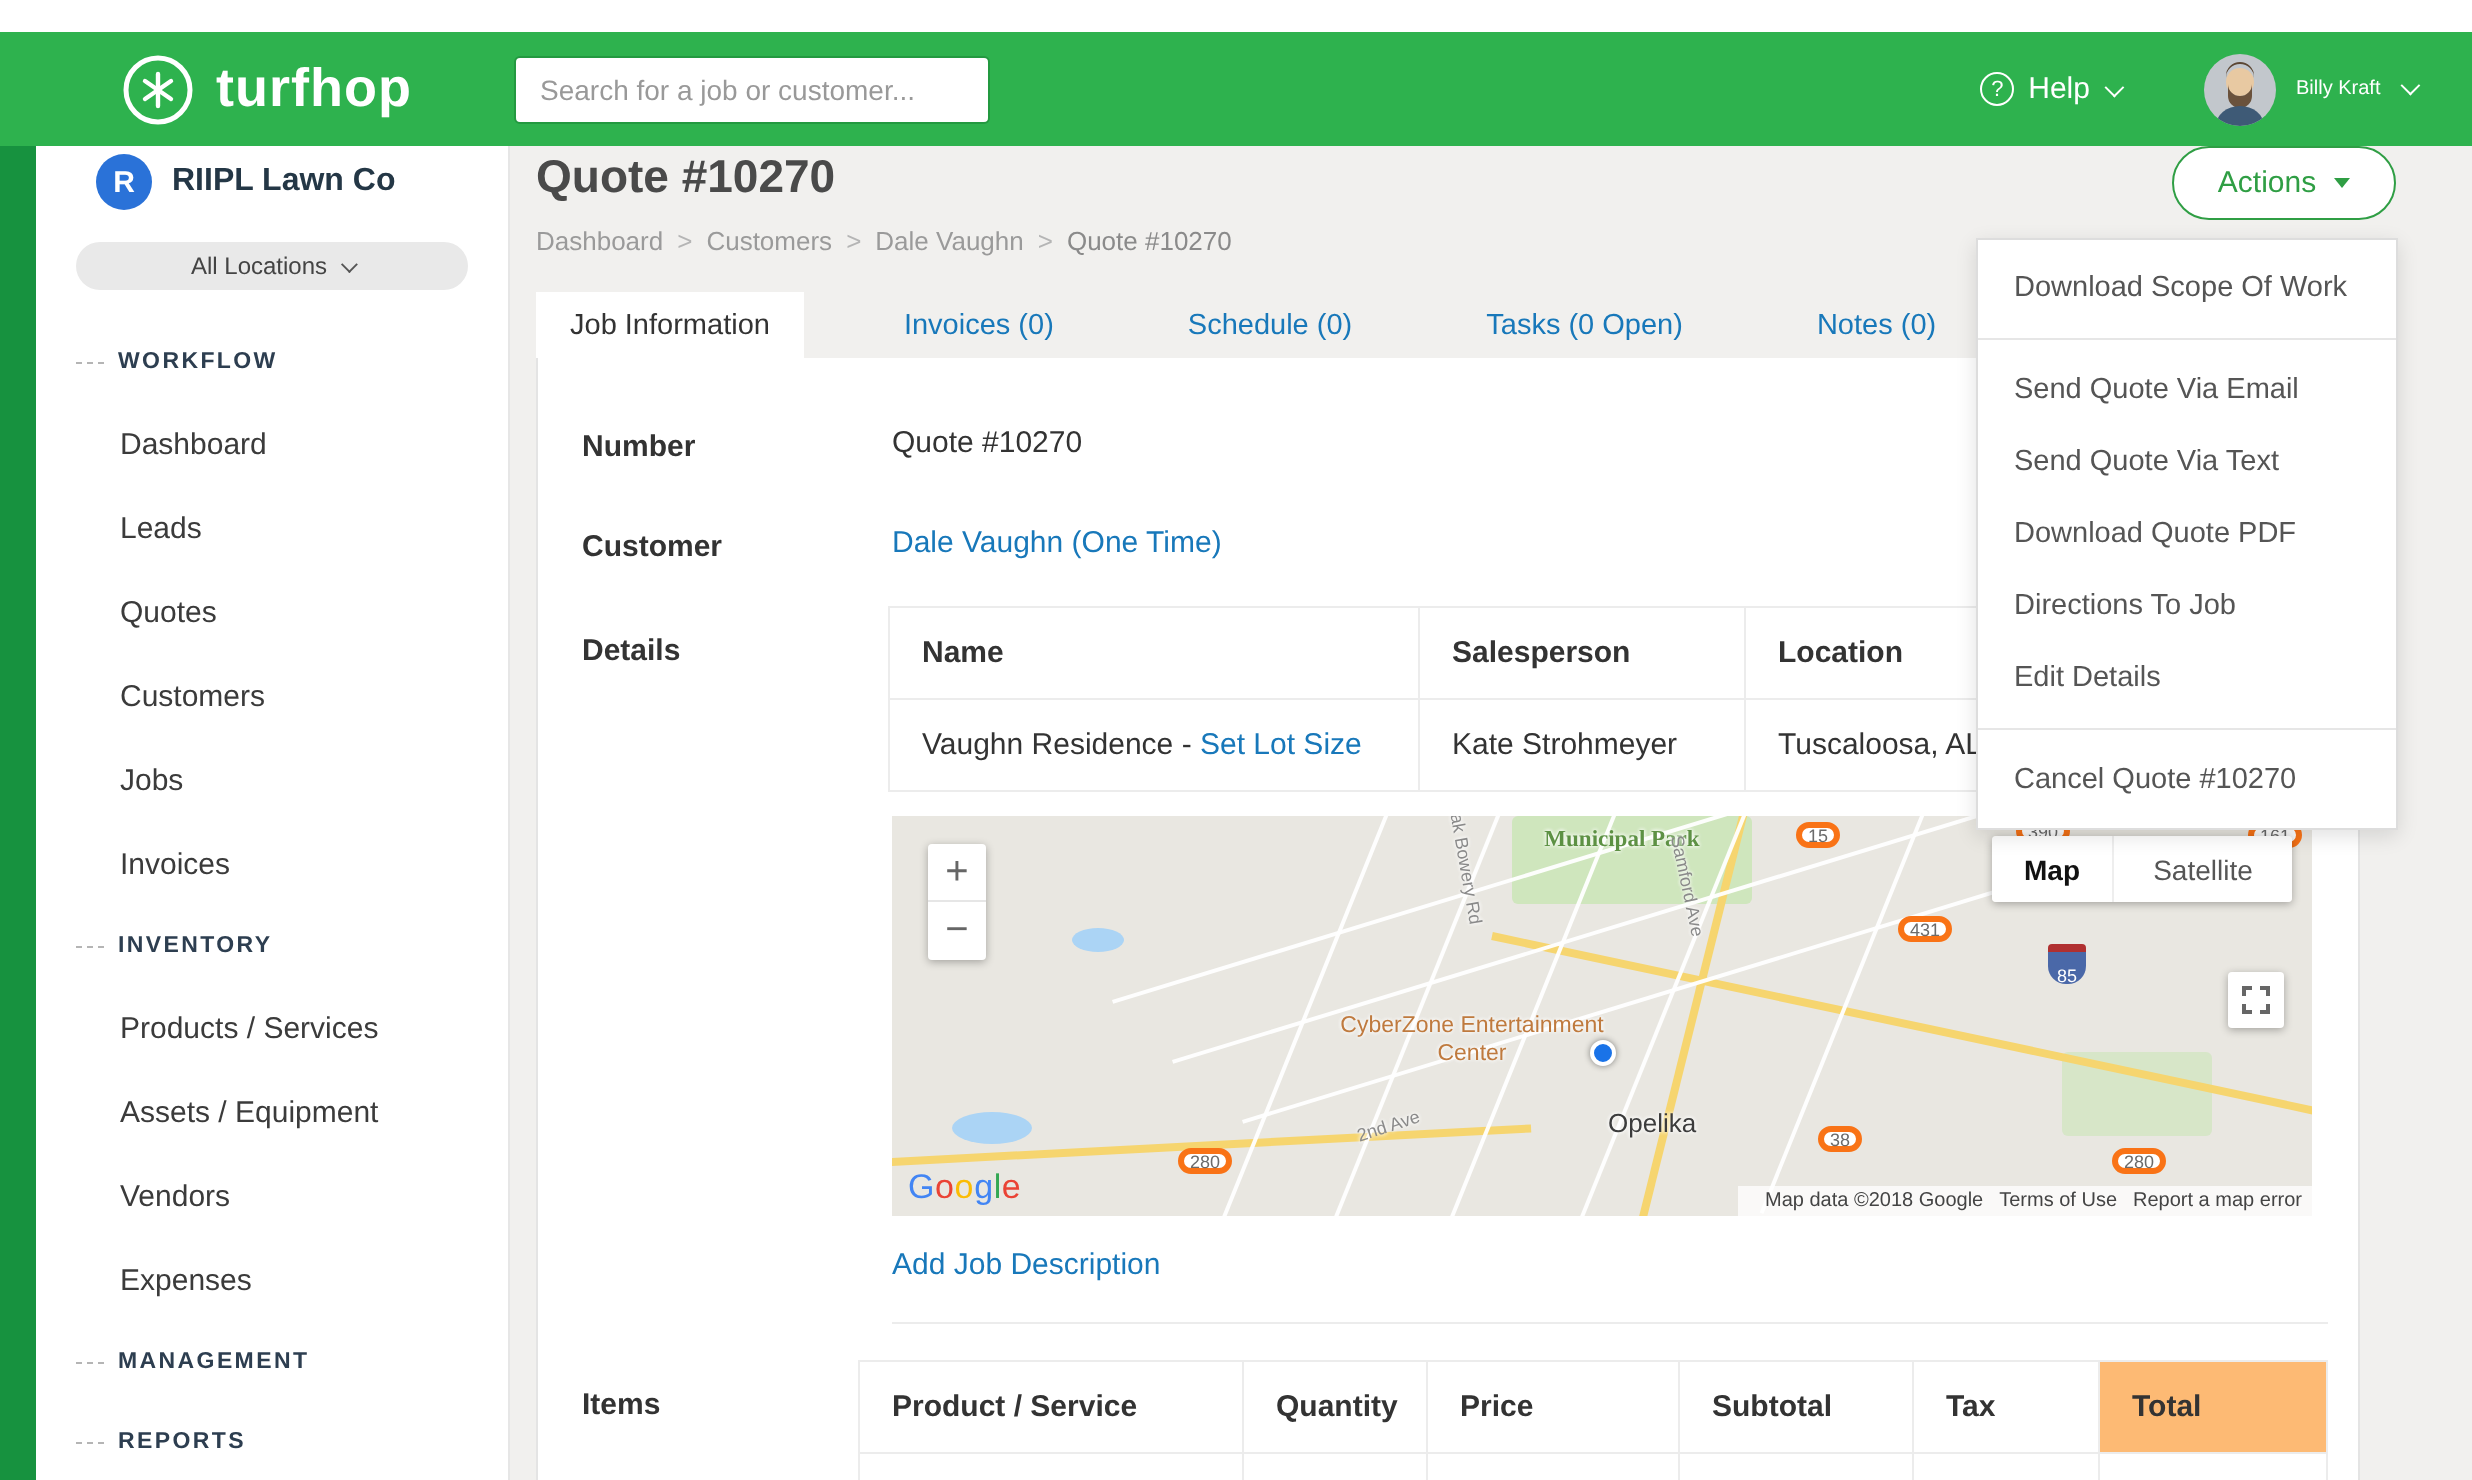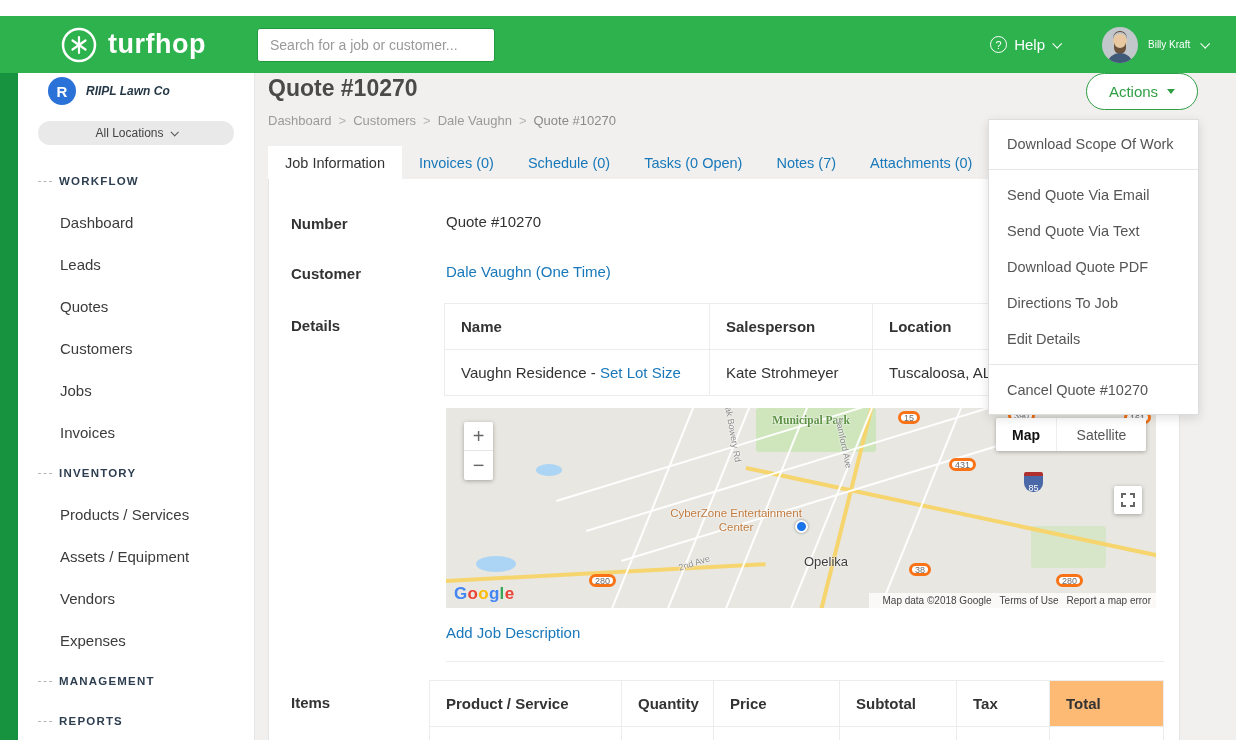--- a/index.html
+++ b/index.html
@@ -18,39 +18,39 @@
   .help-q { width:17px; height:17px; border:1.5px solid #fff; border-radius:50%; font-size:11px; display:flex; align-items:center; justify-content:center; margin-right:7px; }
   .chev { width:7px; height:7px; border-right:1.5px solid currentColor; border-bottom:1.5px solid currentColor; transform:rotate(45deg) translateY(-1px); display:inline-block; margin-left:8px; }
   .avatar { width:36px; height:36px; border-radius:50%; overflow:hidden; margin-right:10px; flex:none; }
   .user-name { font-size:10px; }
 
   
   .left-strip { position:absolute; top:57px; left:0; width:18px; bottom:0; background:#17923f; }
   .sidebar { position:absolute; top:57px; left:18px; width:237px; bottom:0; background:#fff; border-right:1px solid #e6e6e6; }
   .company { display:flex; align-items:center; margin:20px 0 0 30px; }
   .r-badge { width:28px; height:28px; border-radius:50%; background:#2a72d8; color:#fff; font-weight:bold; font-size:15px; display:flex; align-items:center; justify-content:center; margin-right:10px; }
-  .company-name { font-size:12px; font-weight:bold; color:#243746;font-style:italic; }
+  .company-name { font-size:16px; font-weight:bold; color:#243746; }
   .locations { margin:16px auto 0; width:196px; height:24px; background:#e9e9e9; border-radius:12px; display:flex; align-items:center; justify-content:center; font-size:12px; color:#444; cursor:pointer; }
   .locations .chev { width:6px; height:6px; border-color:#555; margin-left:7px; }
   .nav { margin-top:16px; }
   .nav-header { height:40px; display:flex; align-items:center; padding-left:20px; font-size:11.5px; font-weight:bold; letter-spacing:1.2px; color:#2d3e50; }
   .tick { width:14px; border-top:1px dashed #b5b5b5; margin-right:7px; }
   .nav-item { height:42px; display:flex; align-items:center; padding-left:42px; font-size:15px; color:#3b3b3b; cursor:pointer; }
 
   
   .main { position:absolute; top:57px; left:255px; right:0; bottom:0; background:#f1f0ee; overflow:hidden; }
   .page-title { margin:18px 0 0 13px; font-size:23px; font-weight:bold; color:#4a4a4a; }
   .breadcrumb { margin:11px 0 0 13px; font-size:13px; color:#9a9a9a; display:flex; align-items:center; }
   .crumb { margin-right:7px; cursor:pointer; }
   .crumb.last { cursor:default; color:#8a8a8a; }
   .bc-sep { margin-right:7px; color:#b5b5b5; }
   .actions-btn { position:absolute; top:16px; right:38px; width:112px; height:37px; border:1px solid #2f9e44; border-radius:19px; background:#fff; color:#2f9e44; font-size:15px; display:flex; align-items:center; justify-content:center; cursor:pointer; }
   .caret { width:0; height:0; border-left:4px solid transparent; border-right:4px solid transparent; border-top:5px solid #2f9e44; margin-left:9px; }
 
-  .tabs { display:flex; margin:18px 0 0 13px; }
+  .tabs { display:flex; margin:18px 0 0 13px;gap:33px; }
   .tab { height:33px; display:flex; align-items:center; padding:0 17px; font-size:14.5px; color:#1878ba; cursor:pointer; }
   .tab.active { background:#fff; color:#333; }
 
   .card { margin-left:13px; width:912px; height:700px; background:#fff; border:1px solid #e4e4e4; border-top:none; position:relative; }
   .row { display:flex; align-items:flex-start; padding:0 15px 0 22px; }
   .row-label { width:155px; font-size:15px; font-weight:bold; color:#333; padding-top:2px; }
   .row-value { flex:1; font-size:15px; color:#333; }
   .blue { color:#1878ba; cursor:pointer; text-decoration:none; }
 
   table.grid { border-collapse:collapse; table-layout:fixed; }
@@ -79,21 +79,21 @@
   .gm-sat-btn { width:90px; color:#565656; border-left:1px solid #eee; }
   .gm-fs { position:absolute; right:14px; top:78px; width:28px; height:28px; background:#fff; border-radius:2px; box-shadow:0 1px 4px rgba(0,0,0,.3); display:flex; align-items:center; justify-content:center; cursor:pointer; z-index:5; }
   .shield { position:absolute; min-width:20px; height:13px; background:#fff; border:3px solid #f97316; border-radius:7px; font-size:9px; color:#6b6b6b; display:flex; align-items:center; justify-content:center; padding:0 3px; z-index:3; }
   .ishield { position:absolute; width:19px; height:20px; background:linear-gradient(#b03030 0 4px, #4a68a8 4px); color:#fff; font-size:9px; border-radius:2px 2px 9px 9px; display:flex; align-items:center; justify-content:center; padding-top:11px; z-index:3; }
   .lbl { position:absolute; z-index:3; text-shadow:0 0 2px #fff, 0 0 2px #fff; }
   .lbl-park { font-size:11.5px; font-weight:600; color:#5d9144; width:80px; text-align:center;font-family:Liberation Serif, serif; }
   .lbl-poi { font-size:11.5px; color:#bf7a3e; width:160px; text-align:center; line-height:1.25; }
   .lbl-city { font-size:13px; color:#3c3c3c; }
   .lbl-street { font-size:9px; color:#8a8a8a; }
   .gm-dot { position:absolute; width:13px; height:13px; border-radius:50%; background:#1a73e8; border:2px solid #fff; box-shadow:0 0 3px rgba(0,0,0,.45); z-index:4; }
-  .gm-google { position:absolute; left:8px; bottom:4px; font-size:17px; font-weight:bold; letter-spacing:.3px; z-index:5; }
+  .gm-google { position:absolute; left:8px; bottom:4px; font-size:17px; font-weight:normal; letter-spacing:.3px; z-index:5; }
   .g-blue{color:#4285F4}.g-red{color:#EA4335}.g-yel{color:#FBBC05}.g-grn{color:#34A853}
   .gm-attr { position:absolute; right:0; bottom:0; height:15px; background:rgba(255,255,255,.75); display:flex; align-items:center; font-size:10px; color:#444; padding:0 5px; z-index:5; }
   .gm-attr span { margin-left:8px; }
 
   
   .menu { position:absolute; left:988px; top:119px; width:211px; background:#fff; border:1px solid #ddd; box-shadow:0 3px 10px rgba(0,0,0,.12); z-index:100; padding:6px 0; }
   .menu-item { height:36px; display:flex; align-items:center; padding:0 18px; font-size:14.5px; color:#555; cursor:pointer; }
   .menu-divider { border-top:1px solid #e6e6e6; margin:7px 0; }
 </style>
 </head>
@@ -190,21 +190,21 @@
     <div class="actions-btn">
       <span>Actions</span>
       <span class="caret"></span>
     </div>
 
     <div class="tabs">
       <div class="tab active">Job Information</div>
       <div class="tab">Invoices (0)</div>
       <div class="tab">Schedule (0)</div>
       <div class="tab">Tasks (0 Open)</div>
-      <div class="tab">Notes (7)</div>
+      <div class="tab">Notes (0)</div>
       <div class="tab">Attachments (0)</div>
     </div>
 
     <div class="card">
       <div class="row" style="padding-top:34px;">
         <div class="row-label">Number</div>
         <div class="row-value">Quote #10270</div>
       </div>
       <div class="row" style="padding-top:31px;">
         <div class="row-label">Customer</div>

